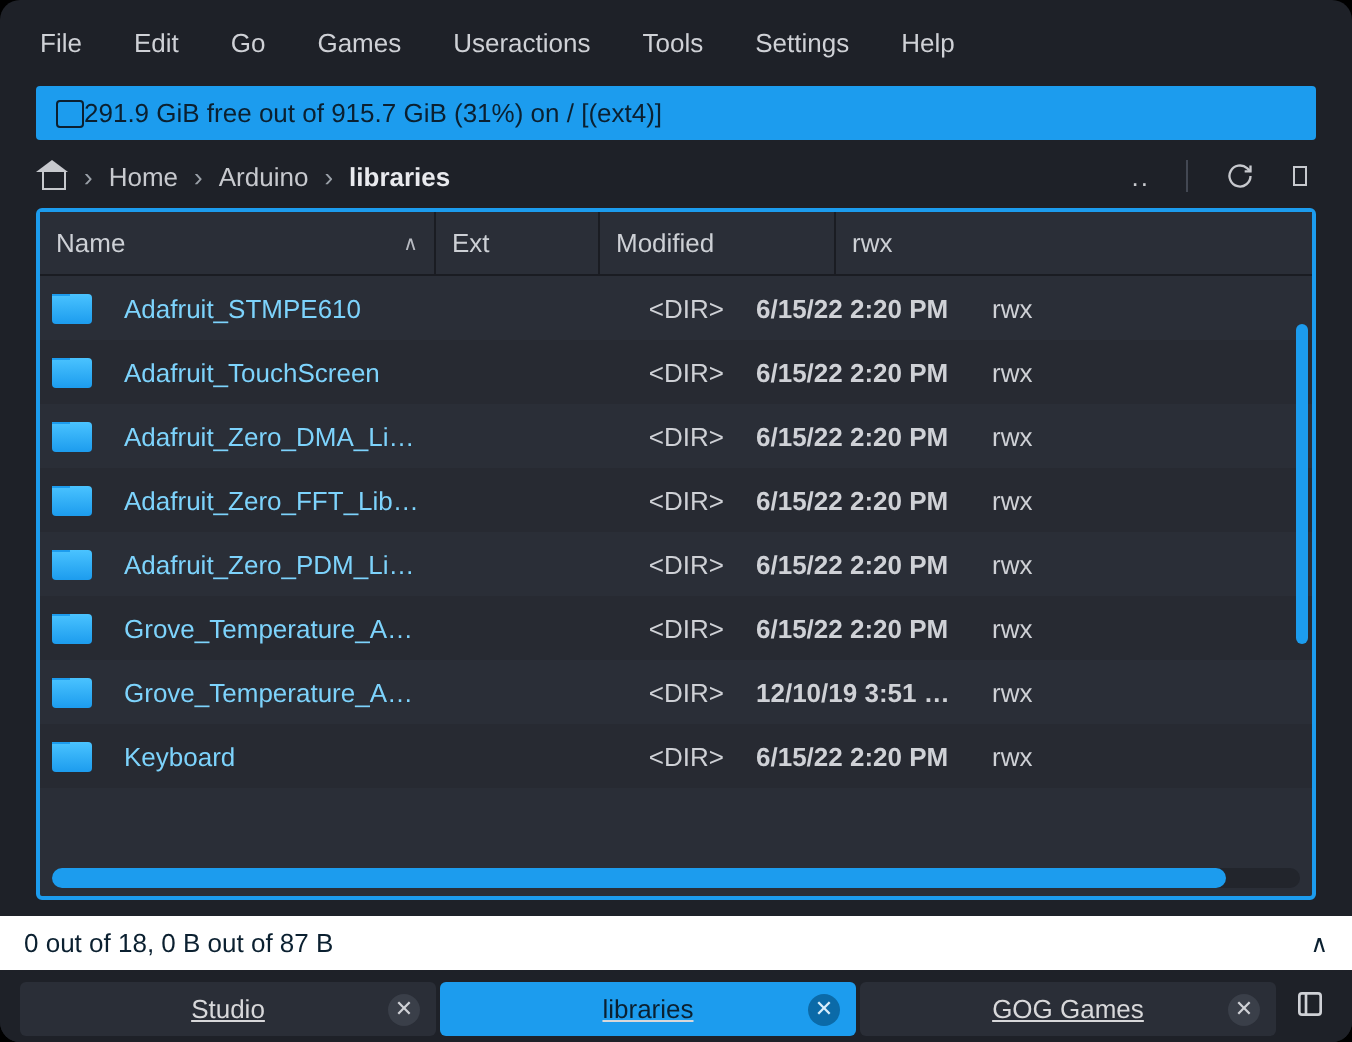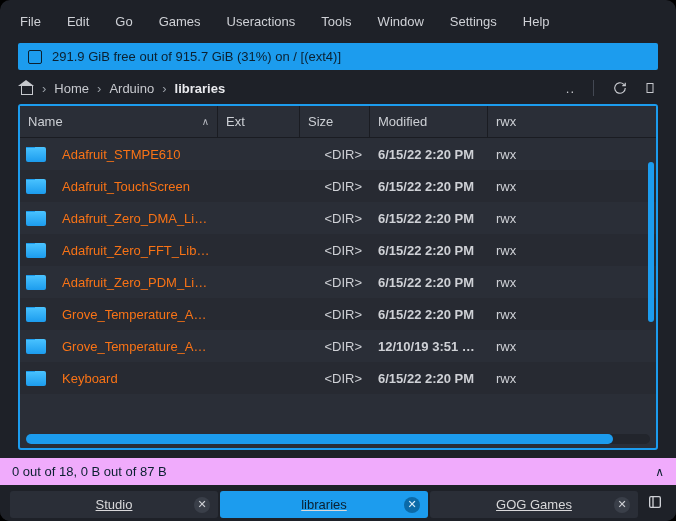--- a/index.html
+++ b/index.html
@@ -31,21 +31,21 @@
     cursor: default;
   }
   
   .freespace {
     margin: 0 18px;
     background: #1c9cee;
     color: #0b2030;
     padding: 6px 10px;
     display: flex;
     align-items: center;
-    gap: 10px;
+    gap: 0;
     font-size: 13px;
     border-radius: 2px;
   }
   .freespace .disk-icon {
     width: 14px; height: 14px;
     border: 1.5px solid #0b2030;
     border-radius: 2px;
     display: inline-block;
     position: relative;
   }
@@ -147,21 +147,21 @@
     border-radius: 1px 2px 2px 2px;
     position:relative;
   }
   .folder-icon::before{
     content:"";
     position:absolute; left:0; top:-3px;
     width:9px;height:4px;
     background:#1c9cee;
     border-radius:1px 1px 0 0;
   }
-  .c-name { width: 164px; color:#f97316; }
+  .c-name { width: 164px; color:#7dd3fc; }
   .c-ext  { width: 82px; }
   .c-size { width: 70px; text-align:right; color:#cfd1d6;}
   .c-mod  { width: 118px; color:#cfd1d6;font-weight:bold;}
   .c-rwx  { width: 60px; color:#cfd1d6;}
   .vscroll {
     position:absolute;
     right:2px; top:24px;
     width:6px; height:160px;
     background:#1c9cee;
     border-radius:3px;
@@ -175,21 +175,21 @@
   }
   .hscroll .thumb{
     position:absolute; left:0; top:0;
     width:94%; height:100%;
     background:#1c9cee; border-radius:5px;
   }
   
   .status {
     margin: 8px 0 0 0;
     padding: 6px 12px;
-    background:#f0abfc;
+    background:#ffffff;
     color:#0b2030;
     display:flex;
     align-items:center;
     justify-content:space-between;
     font-size:13px;
     text-align:center;
   }
   .status .up-chev { color:#0b2030; font-size:12px; }
   
   .tabs {
@@ -240,21 +240,20 @@
 
 <div class="window">
 
   <div class="menubar">
     <span>File</span>
     <span>Edit</span>
     <span>Go</span>
     <span>Games</span>
     <span>Useractions</span>
     <span>Tools</span>
-    <span>Window</span>
     <span>Settings</span>
     <span>Help</span>
   </div>
 
   <div class="freespace">
     <span class="disk-icon"></span>
     <span>291.9 GiB free out of 915.7 GiB (31%) on / [(ext4)]</span>
   </div>
 
   <div class="crumbs">
@@ -283,23 +282,20 @@
 
   <div class="panel">
     <div class="cols">
       <div class="colcell col-name">
         <span>Name</span>
         <span class="sort-arrow">∧</span>
       </div>
       <div class="colcell col-ext">
           <span>Ext</span>
         </div>
-      <div class="colcell col-size">
-          <span>Size</span>
-        </div>
       <div class="colcell col-mod">
           <span>Modified</span>
         </div>
       <div class="colcell col-rwx">
           <span>rwx</span>
         </div>
     </div>
 
     <div class="rows">
       <div class="row">

